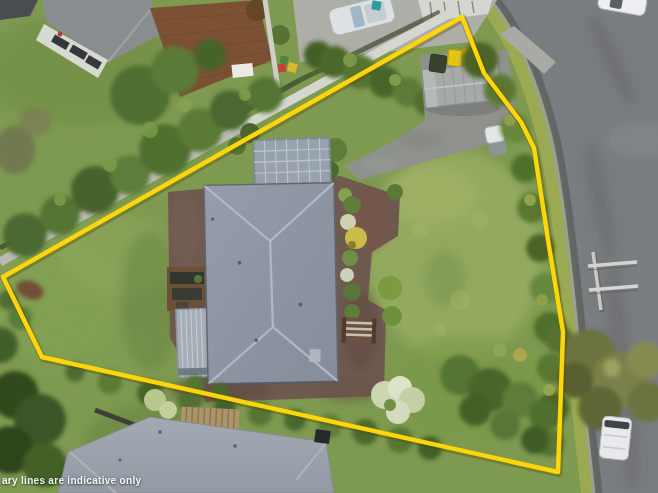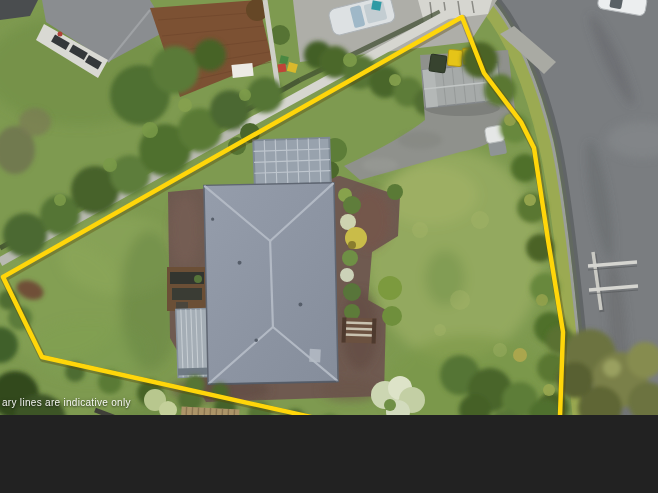--- a/index.html
+++ b/index.html
@@ -1,18 +1,19 @@
 <!DOCTYPE html>
 <html><head>
 <meta charset="utf-8">
 <style>
   html,body{margin:0;padding:0;background:#222;}
   .canvas{
-    position:relative;width:658px;height:415px;overflow:hidden;
+    position:relative;width:658px;height:493px;overflow:hidden;
     font-family:"Liberation Sans",sans-serif;
+    font-weight:bold;
   }
   .canvas svg{position:absolute;left:0;top:0;display:block;}
   .disclaimer{
     position:absolute;left:2px;bottom:7px;
     color:#ffffff;font-size:10px;letter-spacing:.3px;opacity:.93;
     text-shadow:0 1px 2px rgba(0,0,0,.6), 0 0 4px rgba(0,0,0,.35);
     white-space:nowrap;pointer-events:none;
   }
 </style>
 </head>

